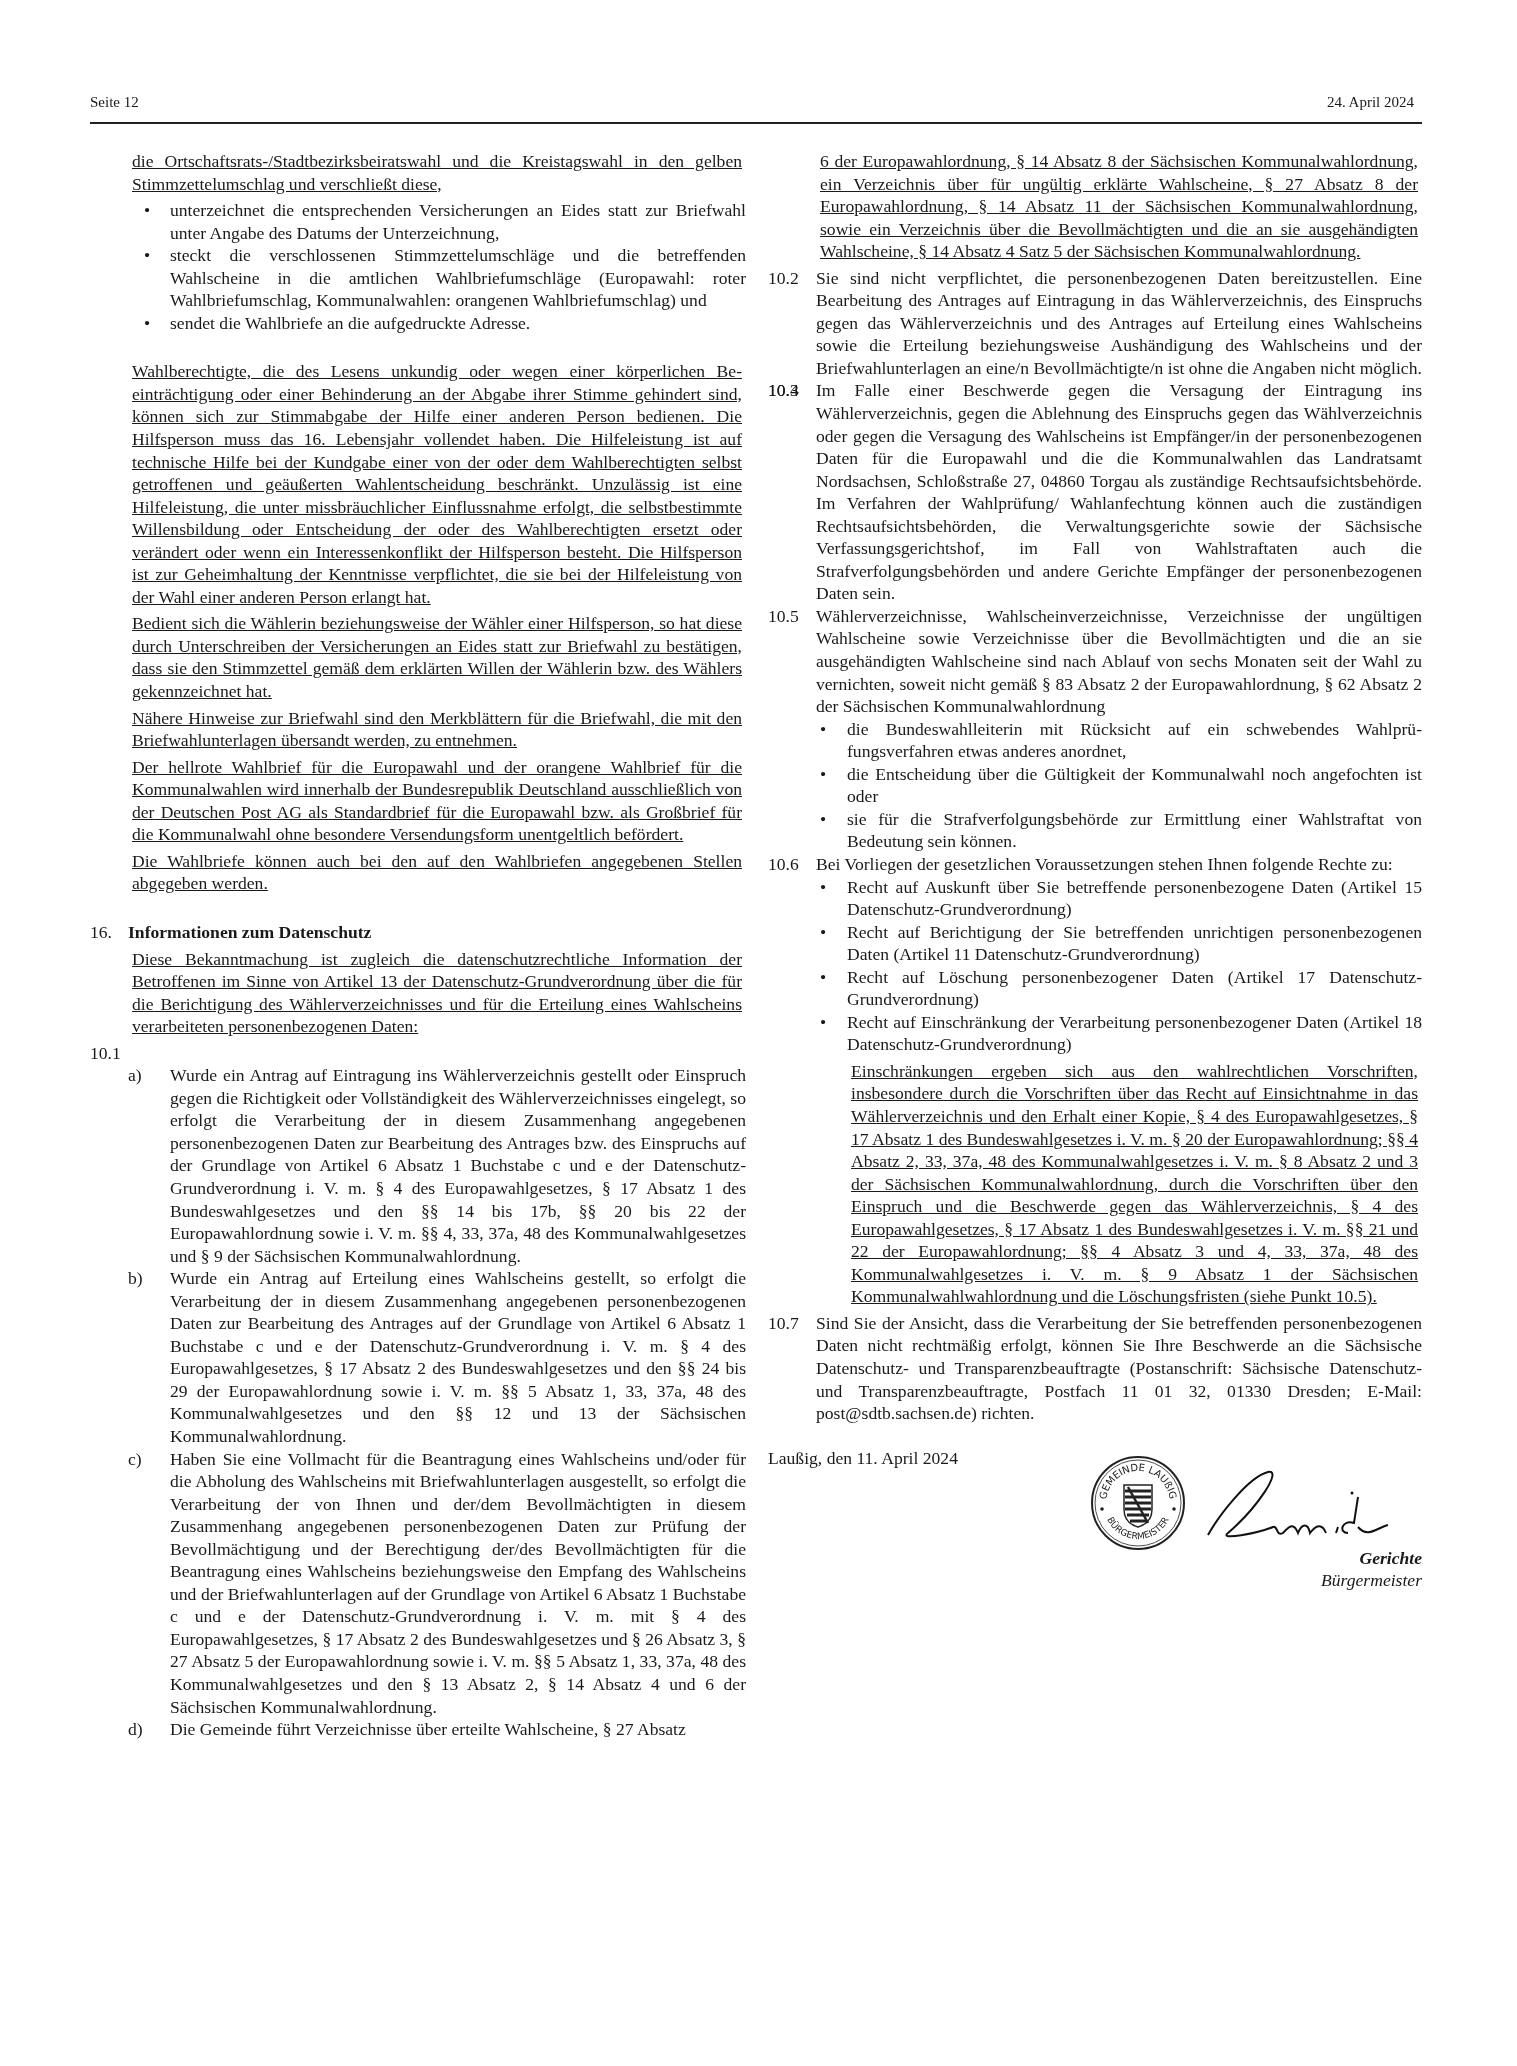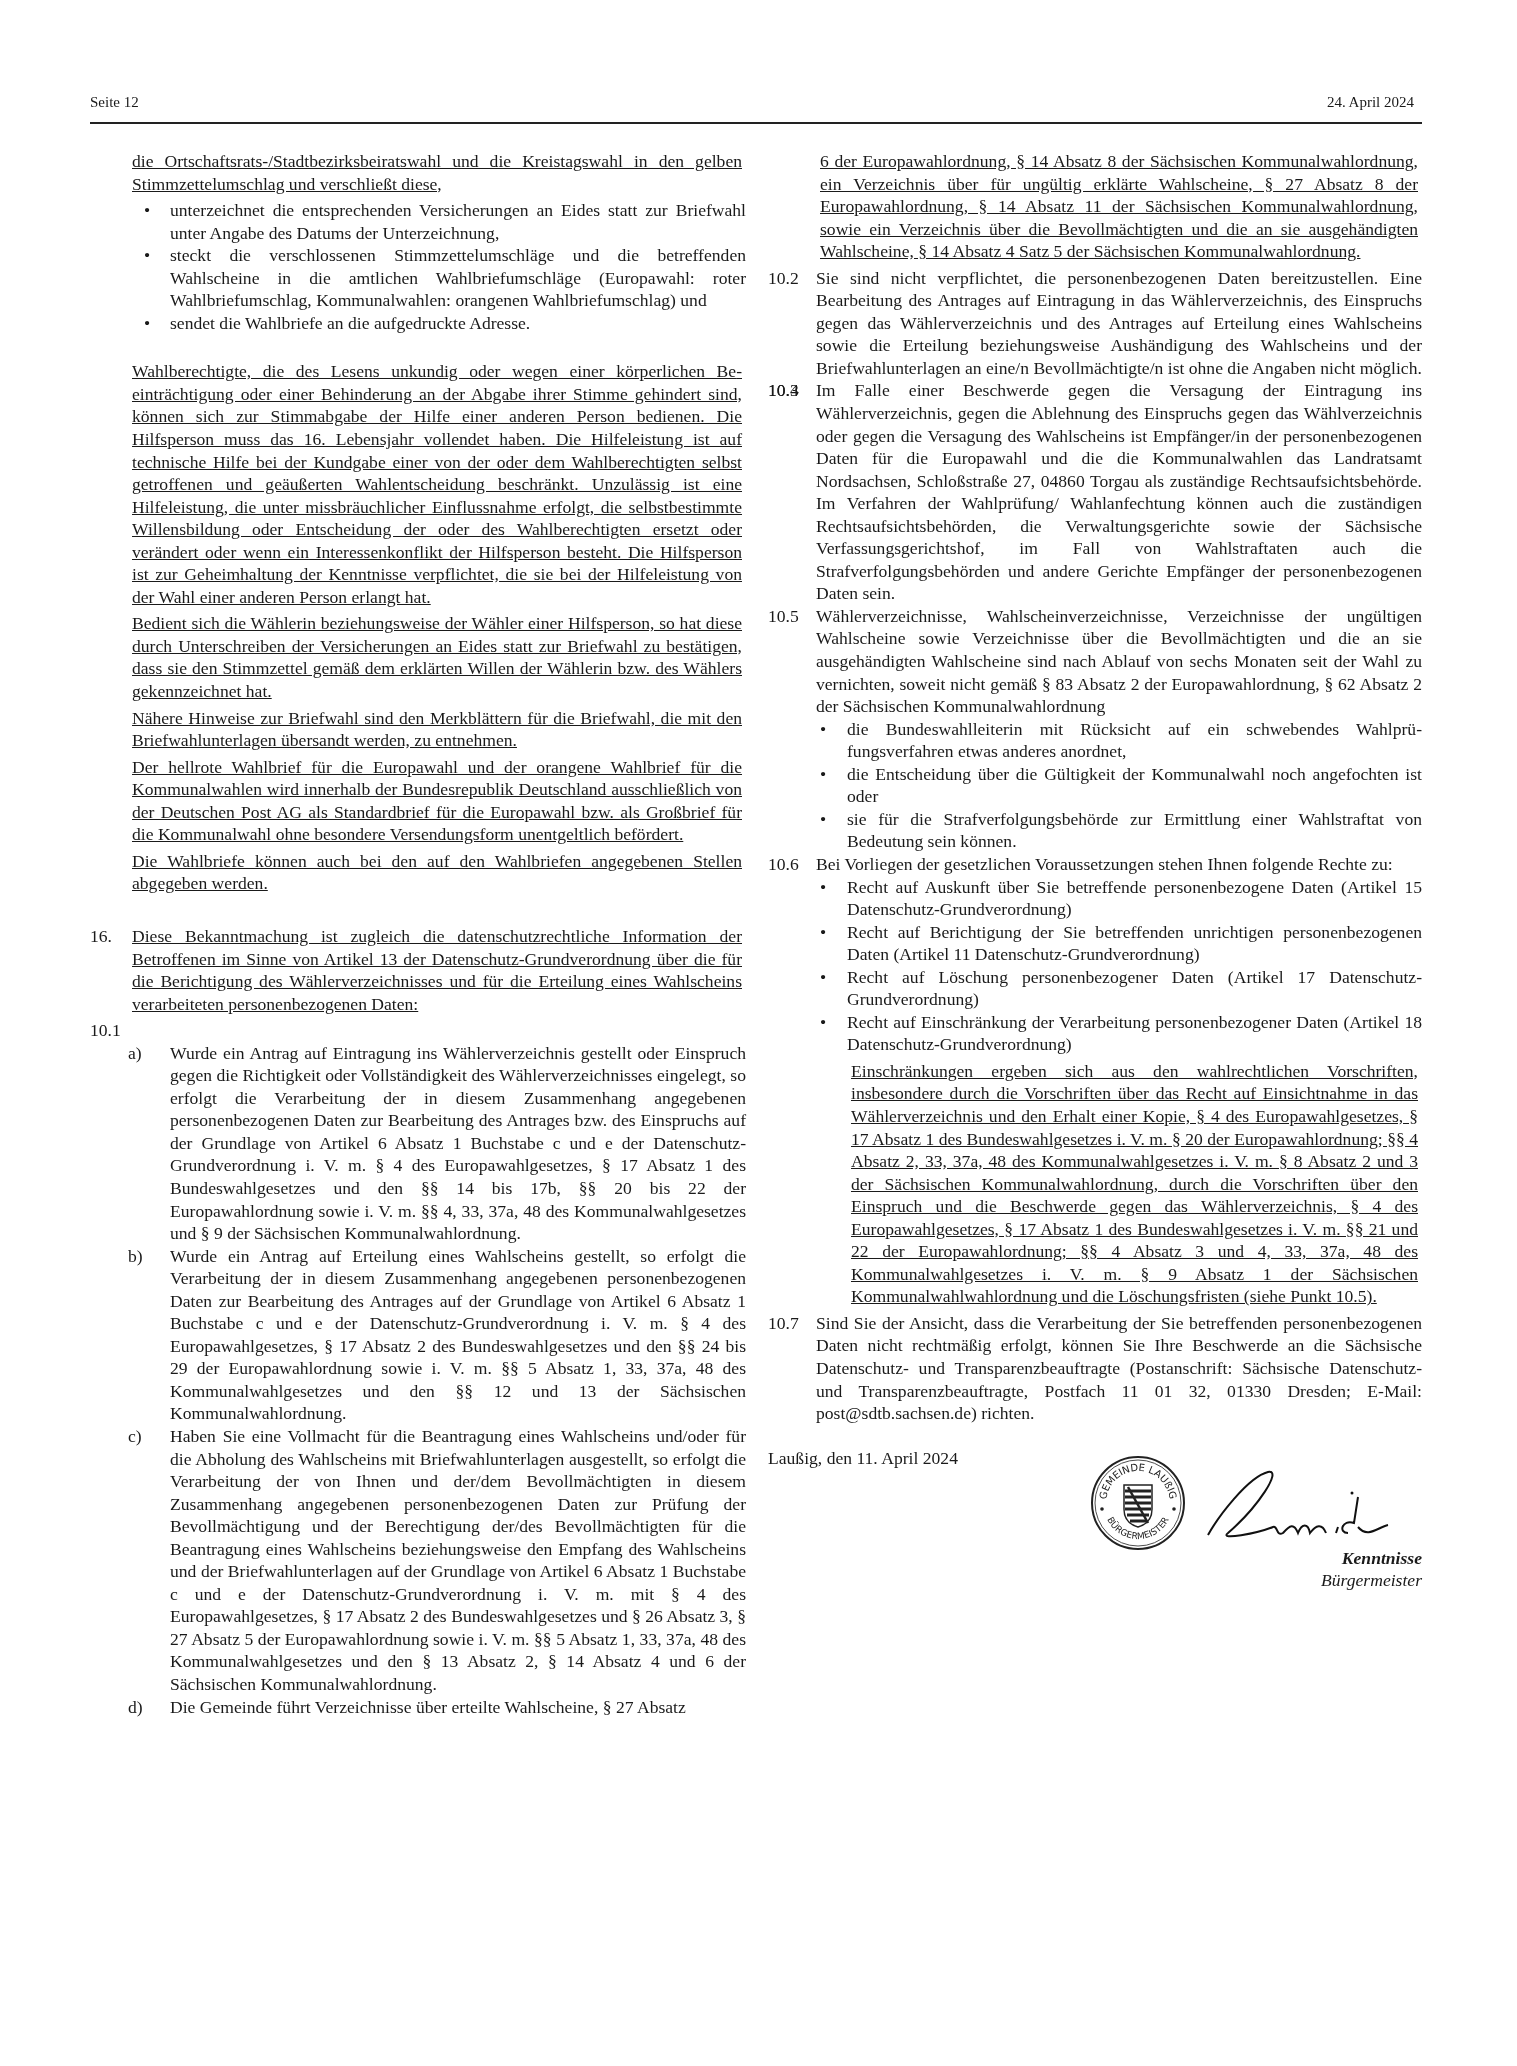--- a/index.html
+++ b/index.html
@@ -68,20 +68,21 @@
   <div class="bul"><span class="dot">•</span><span>sendet die Wahlbriefe an die aufgedruckte Adresse.</span></div>
   <div class="gap"></div>
   <p class="ind">Wahlberechtigte, die des Lesens unkundig oder wegen einer körperlichen Be­einträchtigung oder einer Behinderung an der Abgabe ihrer Stimme gehindert sind, können sich zur Stimmabgabe der Hilfe einer anderen Person bedienen. Die Hilfsperson muss das 16. Lebensjahr vollendet haben. Die Hilfeleistung ist auf technische Hilfe bei der Kundgabe einer von der oder dem Wahlbe­rechtigten selbst getroffenen und geäußerten Wahlentscheidung beschränkt. Unzulässig ist eine Hilfeleistung, die unter missbräuchlicher Einflussnahme erfolgt, die selbstbestimmte Willensbildung oder Entscheidung der oder des Wahlberechtigten ersetzt oder verändert oder wenn ein Interessenkonflikt der Hilfsperson besteht. Die Hilfsperson ist zur Geheimhaltung der Kenntnisse verpflichtet, die sie bei der Hilfeleistung von der Wahl einer anderen Person erlangt hat.</p>
   <p class="ind">Bedient sich die Wählerin beziehungsweise der Wähler einer Hilfsperson, so hat diese durch Unterschreiben der Versicherungen an Eides statt zur Brief­wahl zu bestätigen, dass sie den Stimmzettel gemäß dem erklärten Willen der Wählerin bzw. des Wählers gekennzeichnet hat.</p>
   <p class="ind">Nähere Hinweise zur Briefwahl sind den Merkblättern für die Briefwahl, die mit den Briefwahlunterlagen übersandt werden, zu entnehmen.</p>
   <p class="ind">Der hellrote Wahlbrief für die Europawahl und der orangene Wahlbrief für die Kommunalwahlen wird innerhalb der Bundesrepublik Deutschland aus­schließlich von der Deutschen Post AG als Standardbrief für die Europawahl bzw. als Großbrief für die Kommunalwahl ohne besondere Versendungsform unentgeltlich befördert.</p>
   <p class="ind">Die Wahlbriefe können auch bei den auf den Wahlbriefen angegebenen Stellen abgegeben werden.</p>
   <div class="gap"></div>
   <div class="sec">
     <span class="num">16.</span>
+    <div class="sec-title">Informationen zum Datenschutz</div>
     <p>Diese Bekanntmachung ist zugleich die datenschutzrechtliche Information der Betroffenen im Sinne von Artikel 13 der Datenschutz-Grundverordnung über die für die Berichtigung des Wählerverzeichnisses und für die Erteilung eines Wahlscheins verarbeiteten personenbezogenen Daten:</p>
   </div>
   <div>10.1</div>
   <div class="sub"><span class="lbl">a)</span><span>Wurde ein Antrag auf Eintragung ins Wählerverzeichnis gestellt oder Einspruch gegen die Richtigkeit oder Vollständigkeit des Wählerverzeich­nisses eingelegt, so erfolgt die Verarbeitung der in diesem Zusammenhang angegebenen personenbezogenen Daten zur Bearbeitung des Antrages bzw. des Einspruchs auf der Grundlage von Artikel 6 Absatz 1 Buchstabe c und e der Datenschutz-Grundverordnung i. V. m. § 4 des Europawahl­gesetzes, § 17 Absatz 1 des Bundeswahlgesetzes und den §§ 14 bis 17b, §§ 20 bis 22 der Europawahlordnung sowie i. V. m. §§ 4, 33, 37a, 48 des Kommunalwahlgesetzes und § 9 der Sächsischen Kommunalwahlordnung.</span></div>
   <div class="sub"><span class="lbl">b)</span><span>Wurde ein Antrag auf Erteilung eines Wahlscheins gestellt, so erfolgt die Verarbeitung der in diesem Zusammenhang angegebenen personenbezo­genen Daten zur Bearbeitung des Antrages auf der Grundlage von Artikel 6 Absatz 1 Buchstabe c und e der Datenschutz-Grundverordnung i. V. m. § 4 des Europawahlgesetzes, § 17 Absatz 2 des Bundeswahlgesetzes und den §§ 24 bis 29 der Europawahlordnung sowie i. V. m. §§ 5 Absatz 1, 33, 37a, 48 des Kommunalwahlgesetzes und den §§ 12 und 13 der Sächsischen Kommunalwahlordnung.</span></div>
   <div class="sub"><span class="lbl">c)</span><span>Haben Sie eine Vollmacht für die Beantragung eines Wahlscheins und/oder für die Abholung des Wahlscheins mit Briefwahlunterlagen ausgestellt, so erfolgt die Verarbeitung der von Ihnen und der/dem Bevollmächtigten in diesem Zusammenhang angegebenen personenbezogenen Daten zur Prüfung der Bevollmächtigung und der Berechtigung der/des Bevollmäch­tigten für die Beantragung eines Wahlscheins beziehungsweise den Emp­fang des Wahlscheins und der Briefwahlunterlagen auf der Grundlage von Artikel 6 Absatz 1 Buchstabe c und e der Datenschutz-Grundverordnung i. V. m. mit § 4 des Europawahlgesetzes, § 17 Absatz 2 des Bundeswahlge­setzes und § 26 Absatz 3, § 27 Absatz 5 der Europawahlordnung sowie i. V. m. §§ 5 Absatz 1, 33, 37a, 48 des Kommunalwahlgesetzes und den § 13 Absatz 2, § 14 Absatz 4 und 6 der Sächsischen Kommunalwahlordnung.</span></div>
   <div class="sub"><span class="lbl">d)</span><span>Die Gemeinde führt Verzeichnisse über erteilte Wahlscheine, § 27 Absatz</span></div>
 </div>
 
 <div class="col right">
@@ -119,16 +120,16 @@
       <path d="M36 32 L64 32 L64 56 Q64 70 50 74 Q36 70 36 56 Z" fill="#fff" stroke="#222" stroke-width="1.5"></path>
       <path d="M37 38 L63 38 M37 44 L63 44 M37 50 L63 50 M37 56 L63 56 M39 62 L61 62 M42 68 L58 68" stroke="#222" stroke-width="3"></path>
       <path d="M40 34 L60 70" stroke="#222" stroke-width="2.5"></path>
       <circle cx="14" cy="56" r="1.8" fill="#222"></circle>
         <circle cx="86" cy="56" r="1.8" fill="#222"></circle>
     </svg>
     <svg class="signature" viewBox="0 0 220 80">
       <path d="M10 68 C 20 50, 50 10, 70 5 C 85 2, 60 40, 30 66 C 20 74, 60 66, 75 60 C 80 58, 78 70, 85 66 C 92 58, 96 56, 100 66 C 104 56, 110 56, 112 66 C 118 58, 124 56, 128 66 M 138 66 L 140 60 M 150 66 C 140 66, 144 52, 156 56 L 160 30 M 160 60 C 170 72, 180 60, 190 58" fill="none" stroke="#111" stroke-width="2"></path>
       <circle cx="154" cy="26" r="1.5" fill="#111"></circle>
     </svg>
-    <div class="signer-name">Kenntnisse</div>
+    <div class="signer-name">Gerichte</div>
     <div class="signer-role">Bürgermeister</div>
   </div>
 </div>
 
 </body></html>

